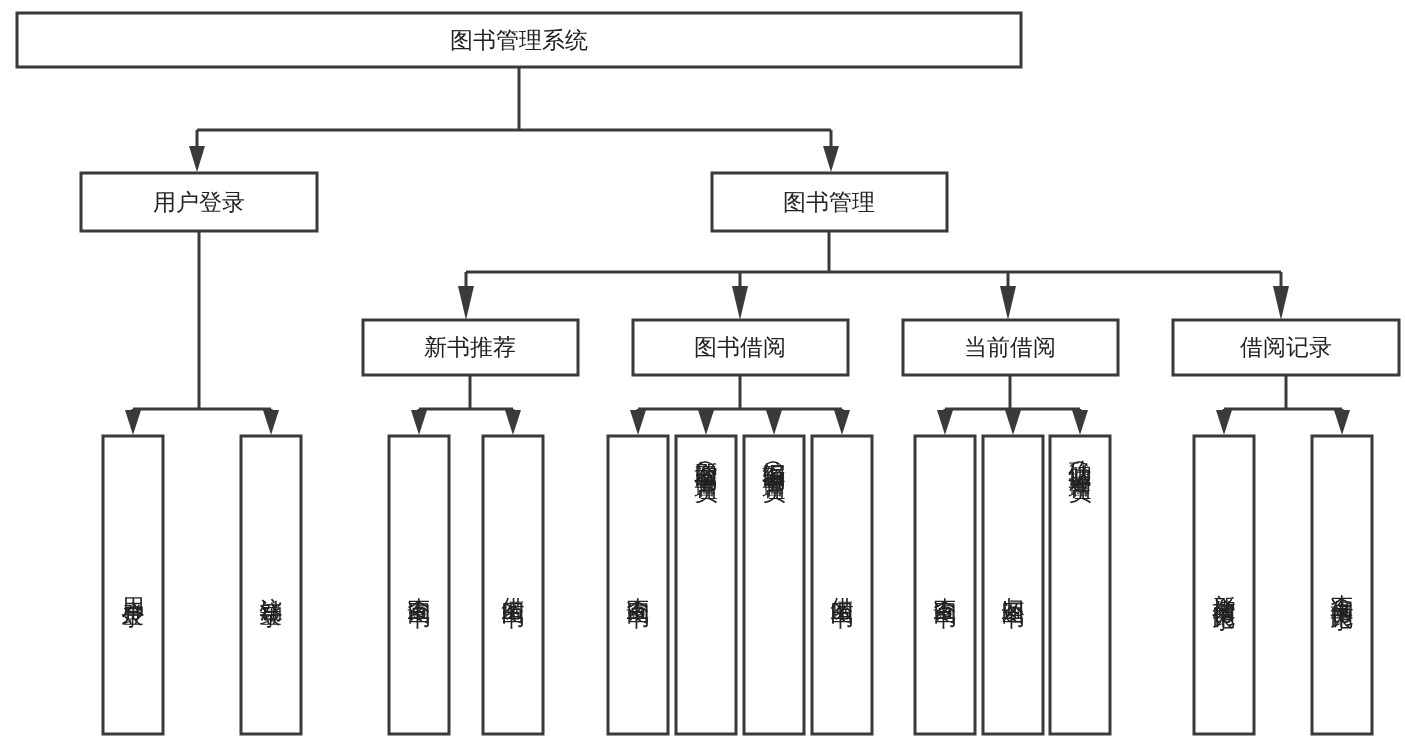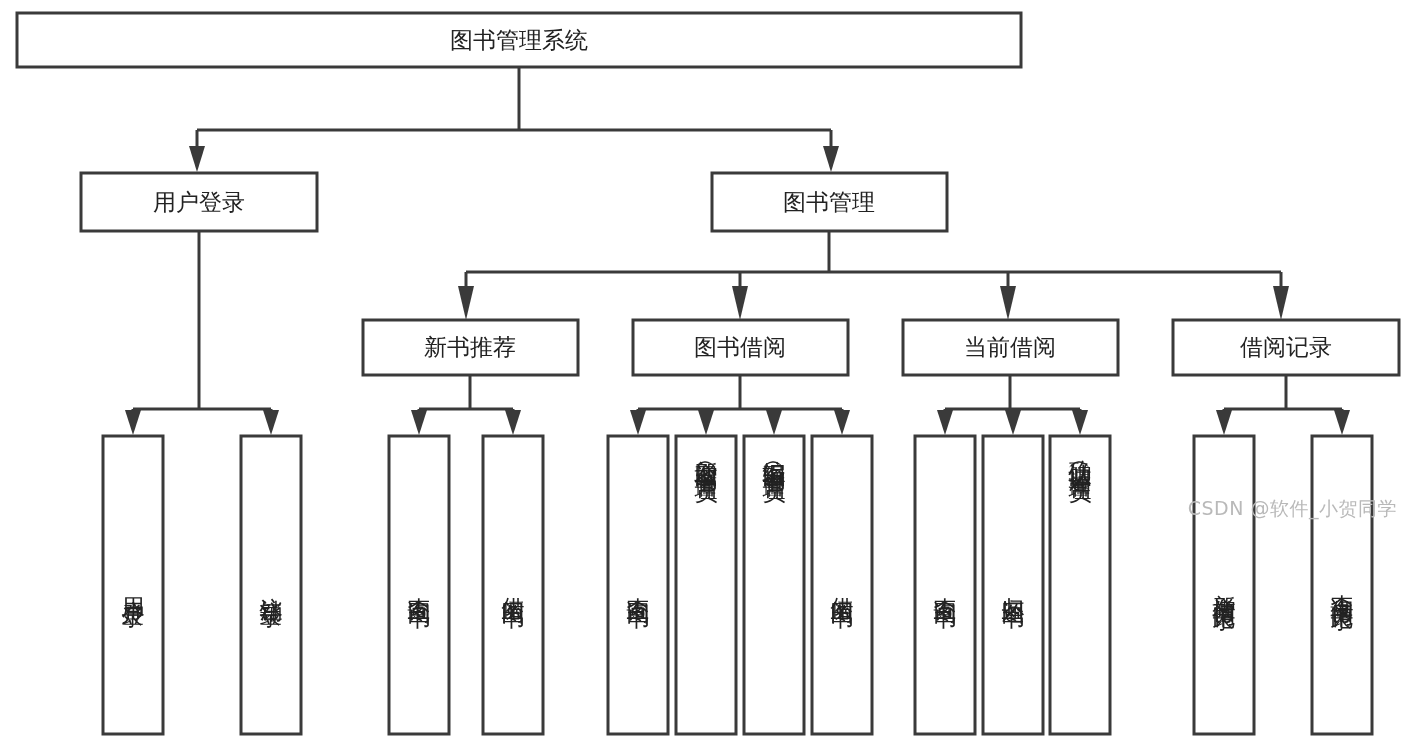--- a/index.html
+++ b/index.html
@@ -208,15 +208,14 @@
     <span class="leaf-label">确认归还（管理员）</span>
   </div>
 
   <div class="leaf-label-wrap centered" style="left:1194px;top:436px;width:60px;height:298px;">
     <span class="leaf-label">新增借阅记录</span>
   </div>
   <div class="leaf-label-wrap centered" style="left:1312px;top:436px;width:60px;height:298px;">
     <span class="leaf-label">查询借阅记录</span>
   </div>
 
-  <div class="watermark">CSDN @软件_小贺同学</div>
 
 </div>
 
 </body></html>

